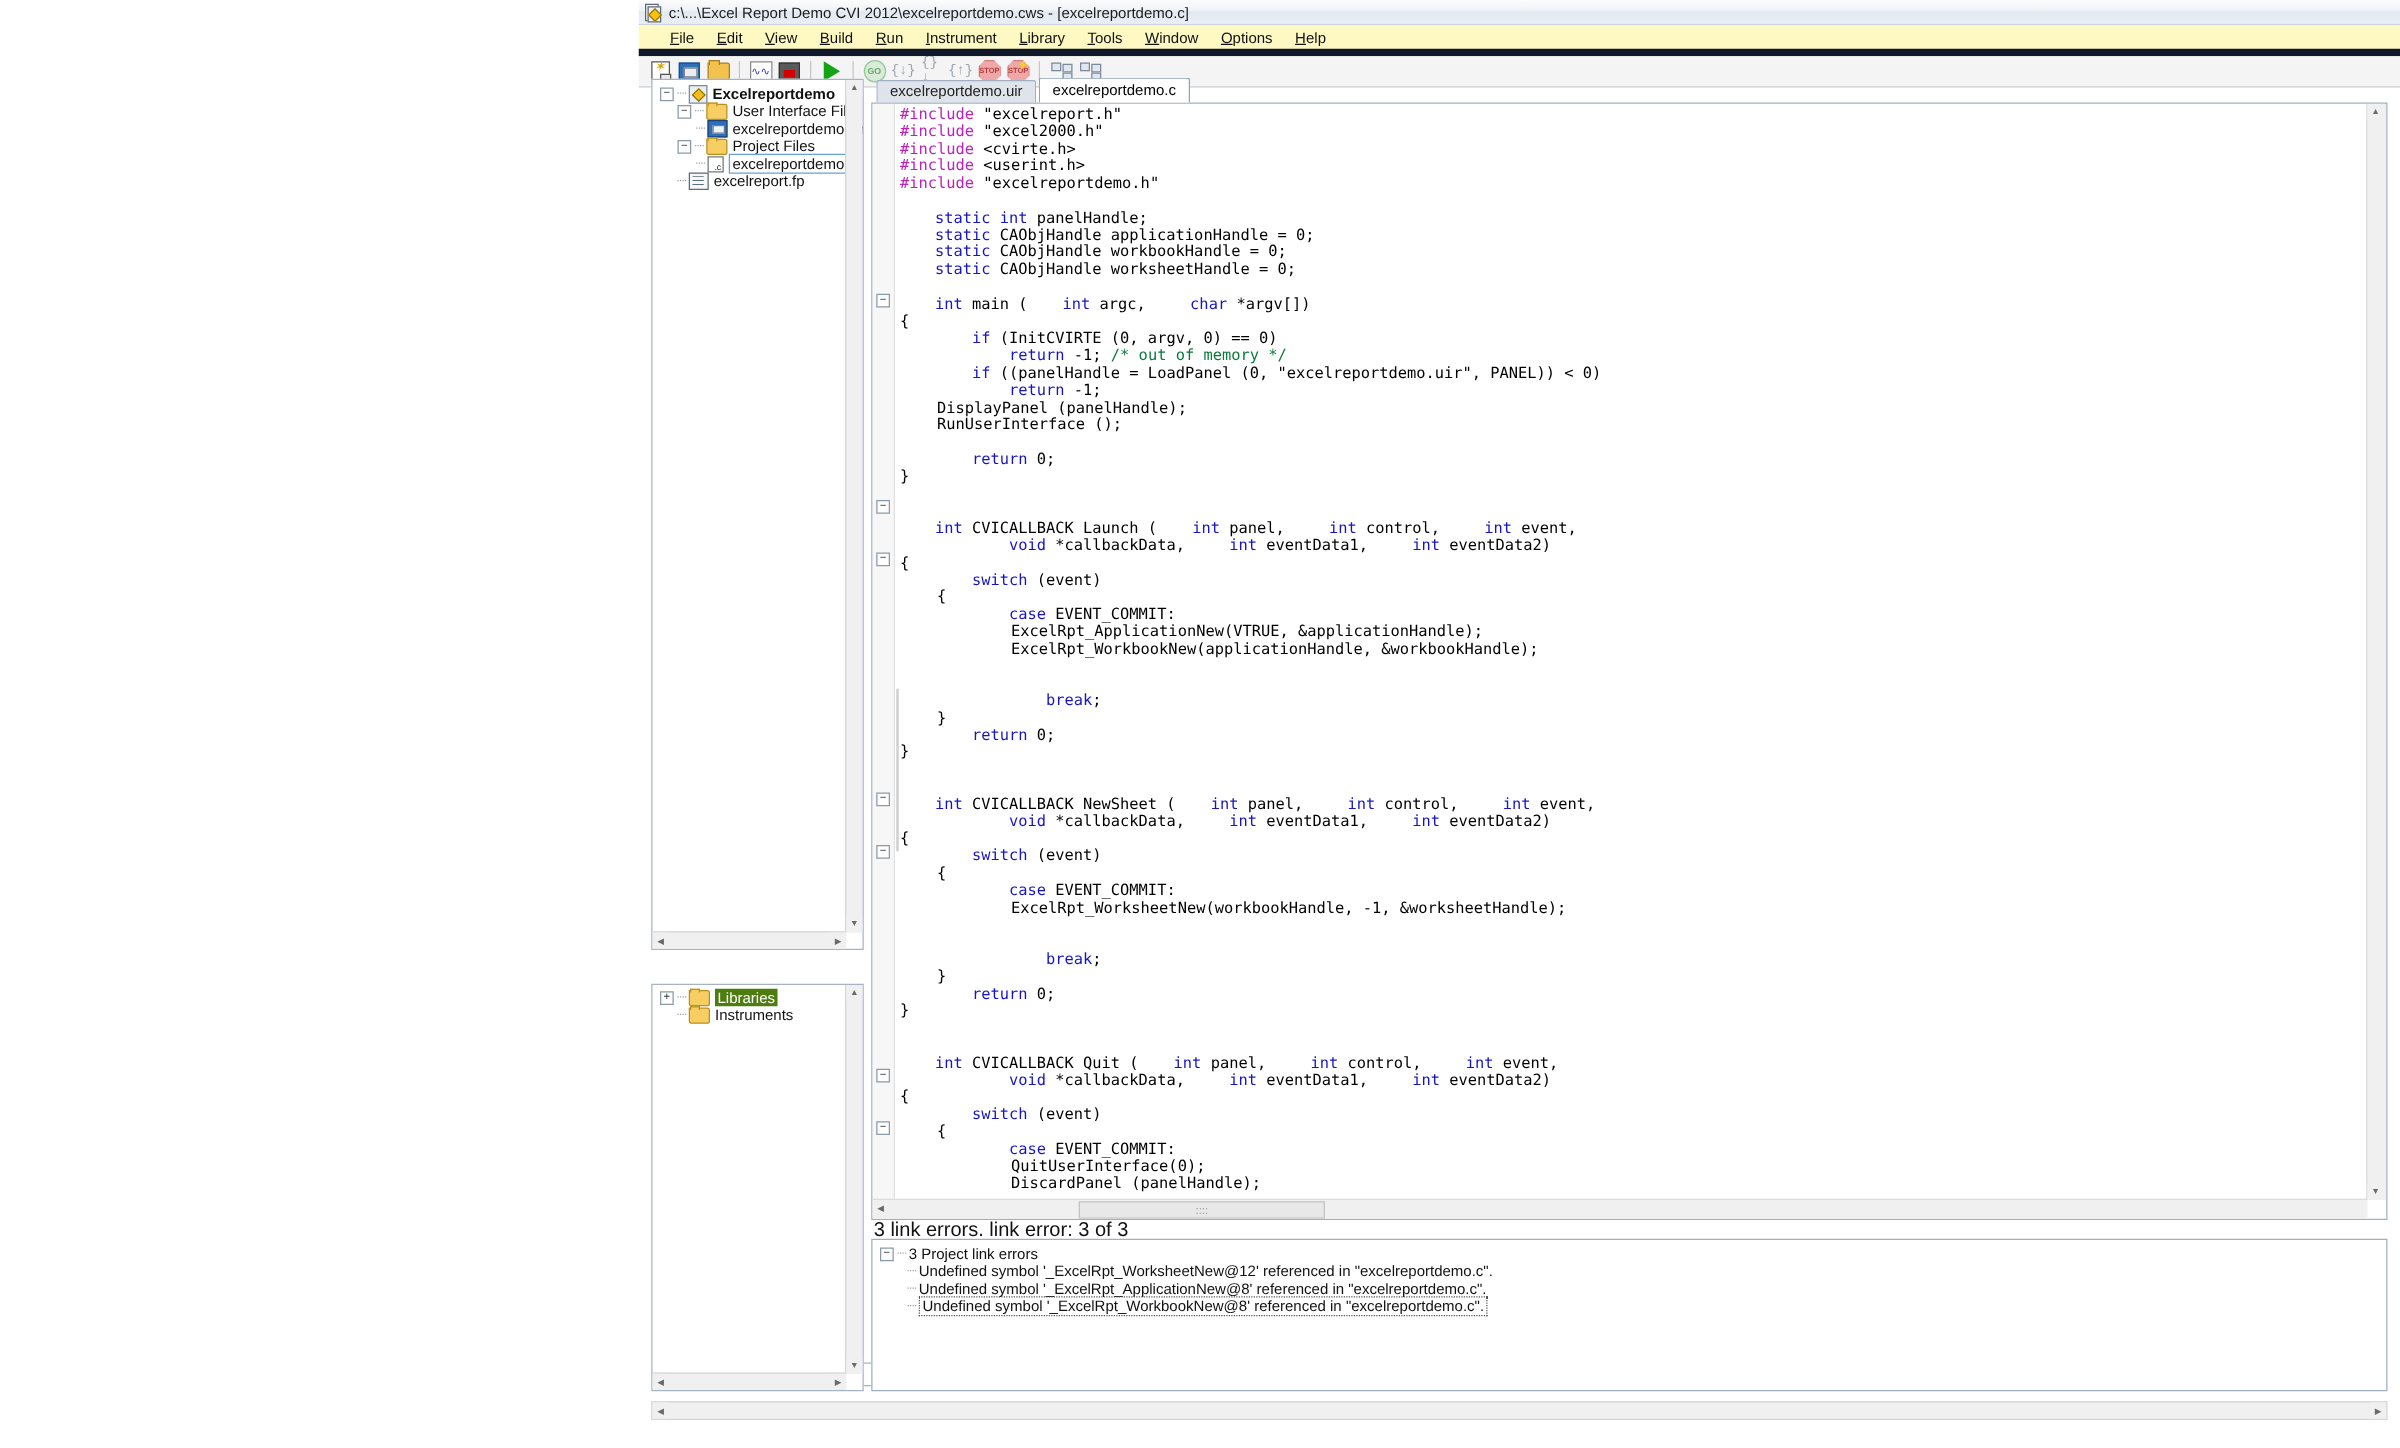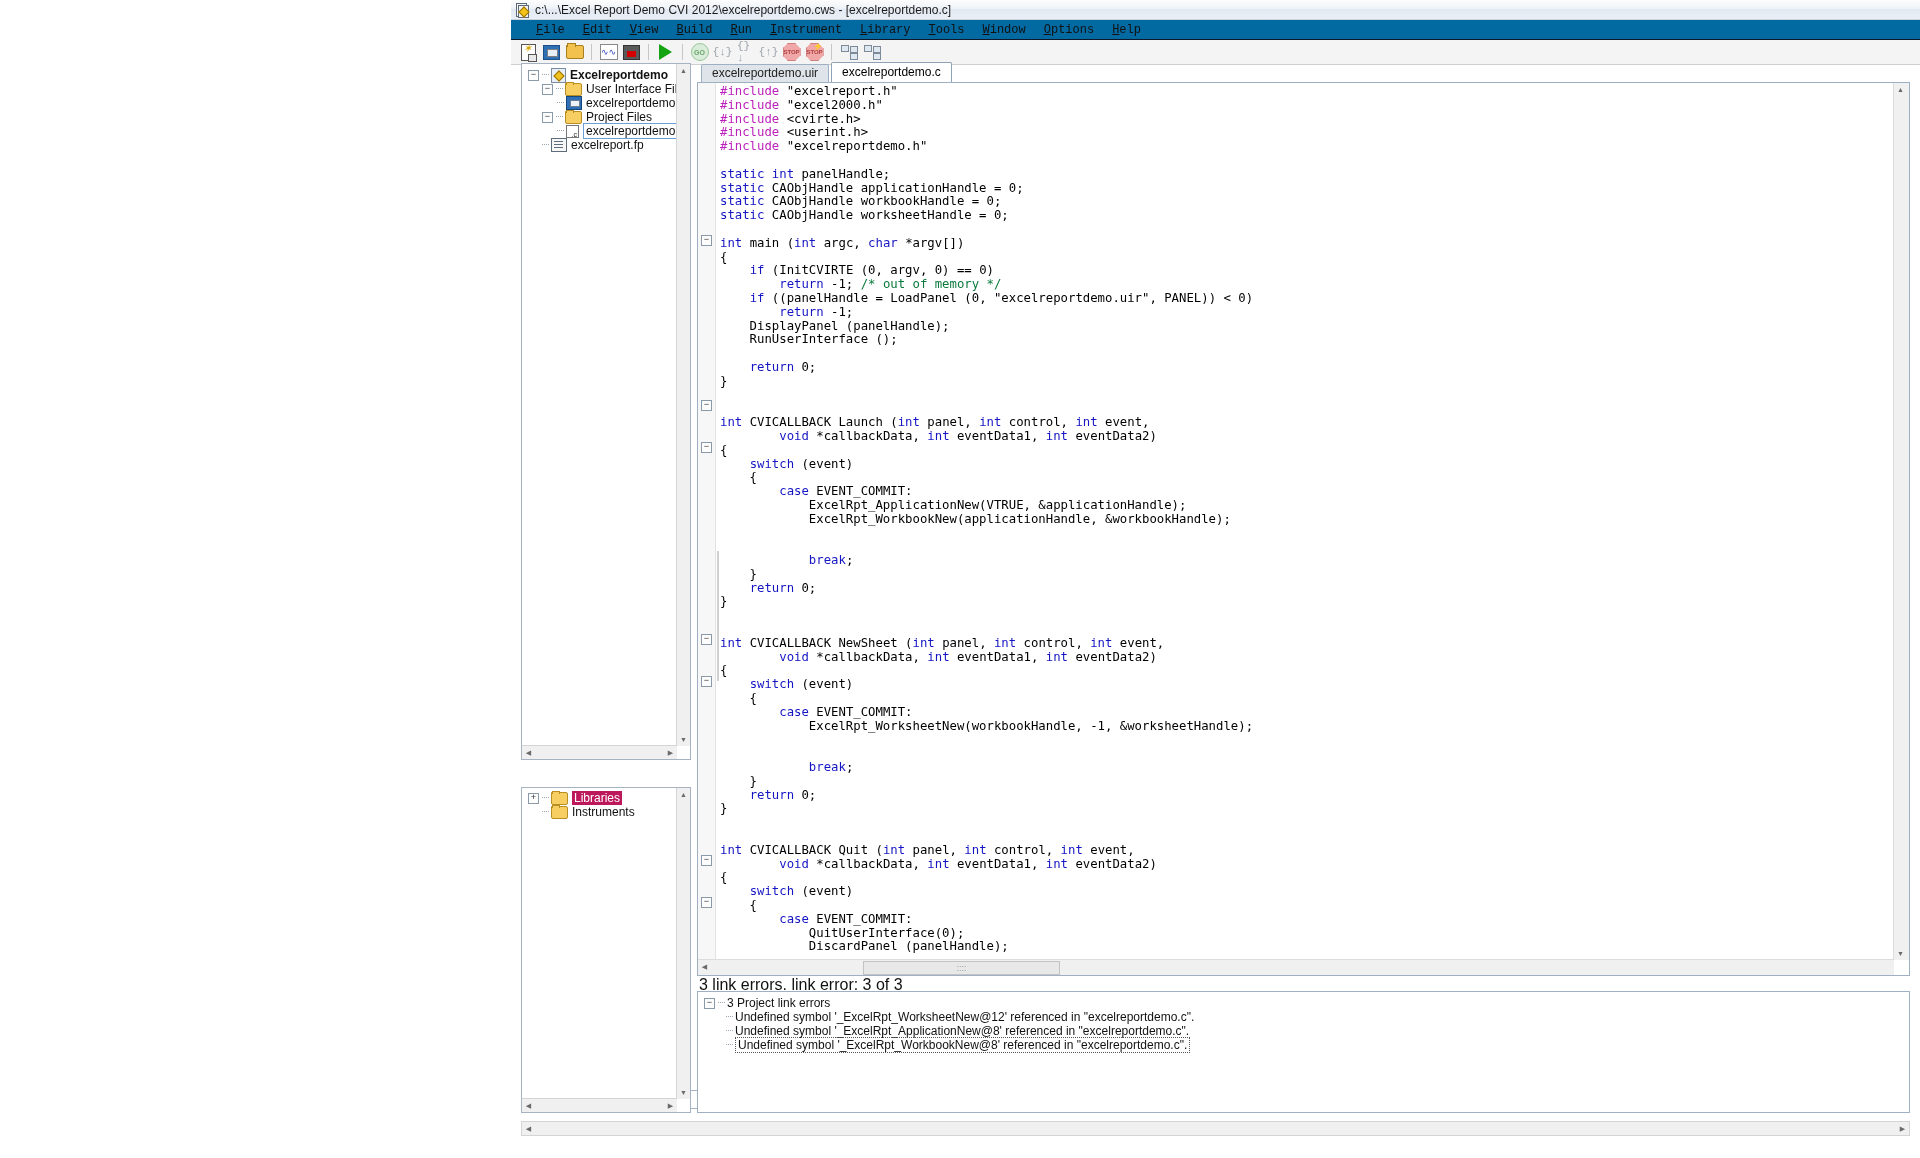--- a/index.html
+++ b/index.html
@@ -10,21 +10,21 @@
   
   .titlebar{position:relative;height:19px;background:linear-gradient(to bottom,#fdfdfe 0%,#eef2f7 45%,#e3e9f2 50%,#eaeff6 100%);
             border-bottom:1px solid #c9d3e0;display:flex;align-items:center;padding-left:4px;}
   .titlebar .tb-icon{width:14px;height:14px;margin-right:6px;position:relative;flex:0 0 auto;}
   .tb-icon .pg1{position:absolute;left:1px;top:0;width:9px;height:12px;background:#fafafa;border:1px solid #5a6878;}
   .tb-icon .pg2{position:absolute;left:3px;top:2px;width:9px;height:11px;background:#f2f2f2;border:1px solid #5a6878;}
   .tb-icon .dia{position:absolute;left:5px;top:5px;width:6px;height:6px;background:#f5c21a;border:1px solid #9a7300;transform:rotate(45deg);}
   .titlebar .tb-text{font-size:12px;color:#1b1b1b;white-space:nowrap;font-family:Liberation Sans, sans-serif;}
 
   
-  .menubar{height:19px;background:#0369a1;border-bottom:1px solid #0f172a;display:flex;align-items:center;padding-left:16px;font-family:Liberation Mono, monospace;}
+  .menubar{height:19px;background:#fef9c3;border-bottom:6px solid #0f172a;display:flex;align-items:center;padding-left:16px;}
   .menubar .mi{font-size:12px;color:#111;padding:1px 9px;white-space:nowrap;cursor:default;}
   .menubar .mi u{text-decoration:underline;}
 
   
   .toolbar{height:24px;background:#f4f4f4;border-bottom:1px solid #cfcfcf;display:flex;align-items:center;padding-left:6px;}
   .tbtn{width:21px;height:20px;margin:0 1px;position:relative;display:flex;align-items:center;justify-content:center;}
   .tsep{width:1px;height:16px;background:#c6c6c6;margin:0 5px;}
 
   
   .g-doc{width:13px;height:15px;background:#fff;border:1px solid #555;position:relative;}
@@ -67,21 +67,21 @@
   .ic-proj{width:13px;height:13px;border:1px solid #7d8ba0;background:#e8eef7;}
   .ic-proj:after{content:"";position:absolute;left:3px;top:3px;width:6px;height:6px;background:#f0c020;border:1px solid #9a7300;transform:rotate(45deg);}
   .ic-fold{width:15px;height:11px;background:#f6ce62;border:1px solid #b98f22;border-radius:0 2px 2px 2px;margin-top:1px;}
   .ic-fold:before{content:"";position:absolute;left:0;top:-2px;width:6px;height:2px;background:#f6ce62;border:1px solid #b98f22;border-bottom:0;}
   .ic-uir{width:14px;height:12px;background:#2f6fb5;border:1px solid #17467c;}
   .ic-uir:after{content:"";position:absolute;left:3px;top:3px;width:8px;height:5px;background:#eef3fa;border:1px solid #6b7d92;}
   .ic-c{width:13px;height:13px;background:#fff;border:1px solid #777;font-size:7px;color:#222;text-align:right;line-height:17px;padding-right:1px;box-sizing:border-box;font-family:"Liberation Sans",sans-serif;}
   .ic-fp{width:14px;height:12px;background:#f7f7f7;border:1px solid #5d6b7a;}
   .ic-fp:after{content:"";position:absolute;left:2px;top:2px;width:9px;height:7px;background:repeating-linear-gradient(to bottom,#5d6b7a 0 1px,#f7f7f7 1px 3px);}
   .t-bold{font-weight:bold;}
-  .sel-blue{background:#be185d;color:#fff;padding:0 2px;}
+  .sel-blue{background:#4d7c0f;color:#fff;padding:0 2px;}
   .sel-box{border:1px solid #6aa0d8;background:#fff;padding:0 2px;}
 
   .vscroll{position:absolute;right:0;top:0;width:13px;bottom:13px;background:#f0f0f0;border-left:1px solid #d4d4d4;}
   .hscroll{position:absolute;left:0;right:13px;bottom:0;height:13px;background:#f0f0f0;border-top:1px solid #d4d4d4;}
   .sb-arrow{width:13px;height:13px;display:flex;align-items:center;justify-content:center;font-size:7px;color:#6a6a6a;background:#f0f0f0;}
   .hscroll .sb-arrow{float:left;}
   .hscroll .sb-arrow.r{float:right;}
 
   .findbar{position:absolute;left:0;bottom:0;right:0;height:23px;}
   .find-row{display:flex;align-items:center;height:18px;}
@@ -103,21 +103,21 @@
   .ed-gutter{position:absolute;left:0;top:0;width:17px;bottom:15px;background:#f7f7f7;border-right:1px solid #e2e2e2;}
   .ed-fold{position:absolute;left:0;top:0;width:17px;bottom:15px;}
   .fold{position:absolute;left:3px;width:9px;height:9px;border:1px solid #8a9aa8;background:#fdfdfd;font-size:9px;line-height:7px;text-align:center;color:#333;}
   .ed-code{position:absolute;left:22px;top:2px;right:15px;bottom:15px;overflow:hidden;
            font-family:"DejaVu Sans Mono","Liberation Mono",monospace;font-size:12.3px;line-height:13.8px;white-space:pre;color:#000;}
   .ed-vsb{position:absolute;right:0;top:0;width:15px;bottom:15px;background:#f0f0f0;border-left:1px solid #dcdcdc;}
   .ed-hsb{position:absolute;left:0;right:15px;bottom:0;height:15px;background:#f0f0f0;border-top:1px solid #dcdcdc;}
   .ed-hsb .thumb{position:absolute;left:165px;top:1px;width:195px;height:12px;background:#e8e8e8;border:1px solid #c3c3c3;display:flex;align-items:center;justify-content:center;color:#9a9a9a;font-size:9px;}
   .ed-fold-line{position:absolute;left:19px;top:468px;width:2px;height:130px;background:#cfcfcf;}
 
-  .kw{color:#1515c4;} .pp{color:#bb22bb;} .cm{color:#0a7a3c;margin-top:14px;} .str{color:#000;}
+  .kw{color:#1515c4;margin-left:28px;} .pp{color:#bb22bb;} .cm{color:#0a7a3c;margin-top:14px;} .str{color:#000;}
 
   .statusline{position:absolute;left:0;right:0;bottom:120px;height:17px;display:flex;align-items:center;font-size:16px;color:#111;padding-left:2px;}
   .errpanel{position:absolute;left:0;right:0;bottom:0;height:116px;background:#fff;border:1px solid #9fb0c2;overflow:hidden;padding:4px 0 0 4px;}
   .erow{display:flex;align-items:center;height:14px;font-size:12px;white-space:nowrap;color:#111;}
   .ebox{border:1px dotted #555;padding:0 2px;}
 
   .botscroll{position:absolute;left:10px;right:10px;bottom:4px;height:13px;background:#f0f0f0;border:1px solid #d4d4d4;}
   .botscroll .sb-arrow{float:left;} .botscroll .sb-arrow.r{float:right;}
 </style>
 </head>

